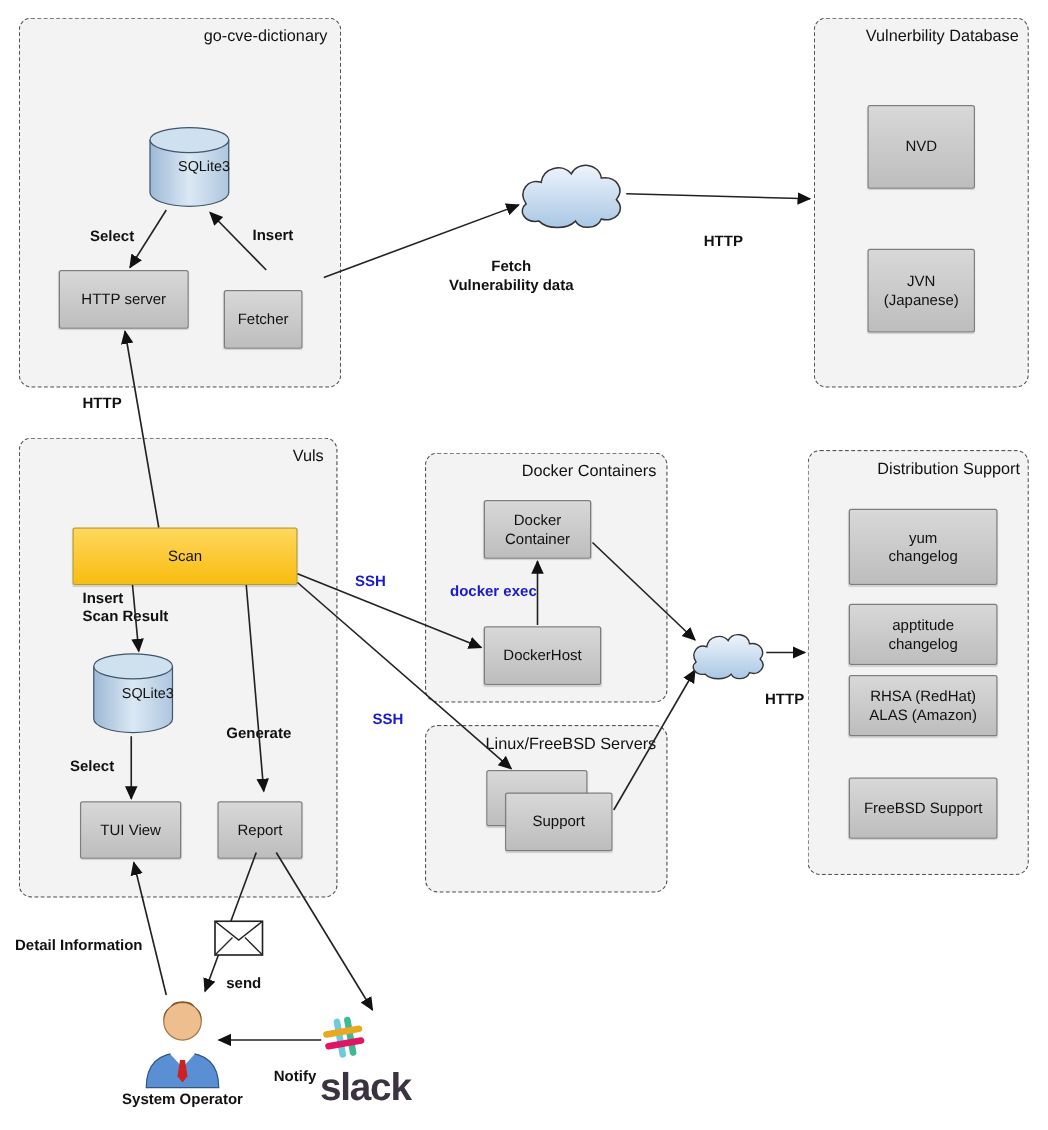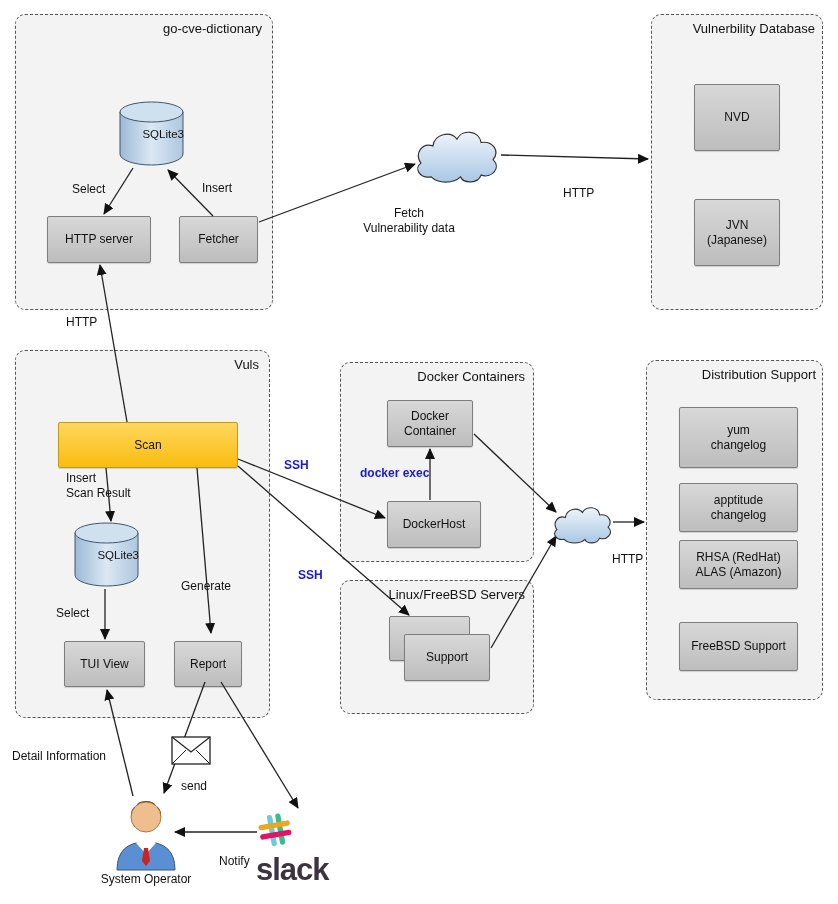--- a/index.html
+++ b/index.html
@@ -5,21 +5,21 @@
   html,body{margin:0;padding:0;background:#fff;font-family:"Liberation Sans",sans-serif;}
   .canvas{position:relative;width:838px;height:904px;background:#fff;overflow:hidden;}
   .group{position:absolute;background:#f3f3f3;border:1.5px dashed #555;border-radius:10px;box-sizing:border-box;}
   .group-title{position:absolute;top:6px;right:10px;font-size:13px;color:#111;white-space:nowrap;}
   .node{position:absolute;display:flex;align-items:center;justify-content:center;text-align:center;
         font-size:12px;color:#111;background:linear-gradient(#d8d8d8,#bdbdbd);border:1px solid #7d7d7d;
         border-radius:2px;white-space:pre-line;line-height:1.25;box-sizing:border-box;box-shadow:0 1px 1px rgba(0,0,0,.15);}
   .node.scan{background:linear-gradient(#ffd75e,#f9bd0f);border-color:#c09a18;}
   .cyl{position:absolute;}
   .cyl-label{position:absolute;left:0;right:0;top:27px;text-align:right;font-size:11.5px;color:#111;}
-  .lbl{position:absolute;font-size:12px;color:#111;white-space:pre-line;line-height:1.25;}
+  .lbl{position:absolute;font-size:12px;color:#111;white-space:pre-line;line-height:1.25;font-weight:bold;}
   .lbl.center{text-align:center;}
   .lbl.blue{color:#1a1acc;font-weight:bold;}
   .overlay{position:absolute;left:0;top:0;pointer-events:none;}
   .abs{position:absolute;}
   .slack{position:absolute;display:flex;align-items:flex-start;gap:3px;flex-direction:column;}
   .slack-word{font-size:31px;font-weight:bold;color:#3b3340;letter-spacing:-1px;}
 </style>
 </head>
 <body>
 
@@ -53,21 +53,21 @@
   </div>
   <div class="cyl" style="left:74px;top:522px;width:65px;height:66px">
     <svg width="65" height="66" viewBox="0 0 65 66">
       <path d="M1,11 v42 a31.5,11 0 0 0 63,0 v-42" fill="url(#cylg)" stroke="#41566b"></path>
       <ellipse cx="32.5" cy="11" rx="31.5" ry="10" fill="#cfe0ef" stroke="#41566b"></ellipse>
     </svg>
     <div class="cyl-label">SQLite3</div>
   </div>
 
   <div class="node" style="left:47px;top:216px;width:104px;height:47px">HTTP server</div>
-  <div class="node" style="left:179px;top:216px;width:79px;height:47px">Fetcher</div>
+  <div class="node" style="left:179px;top:232px;width:63px;height:47px">Fetcher</div>
   <div class="node" style="left:694px;top:84px;width:86px;height:67px">NVD</div>
   <div class="node" style="left:694px;top:199px;width:86px;height:67px">JVN
 (Japanese)</div>
 
   <div class="node scan" style="left:58px;top:422px;width:180px;height:46px">Scan</div>
   <div class="node" style="left:64px;top:641px;width:81px;height:46px">TUI View</div>
   <div class="node" style="left:174px;top:641px;width:68px;height:46px">Report</div>
 
   <div class="node" style="left:387px;top:400px;width:86px;height:47px">Docker
 Container</div>

